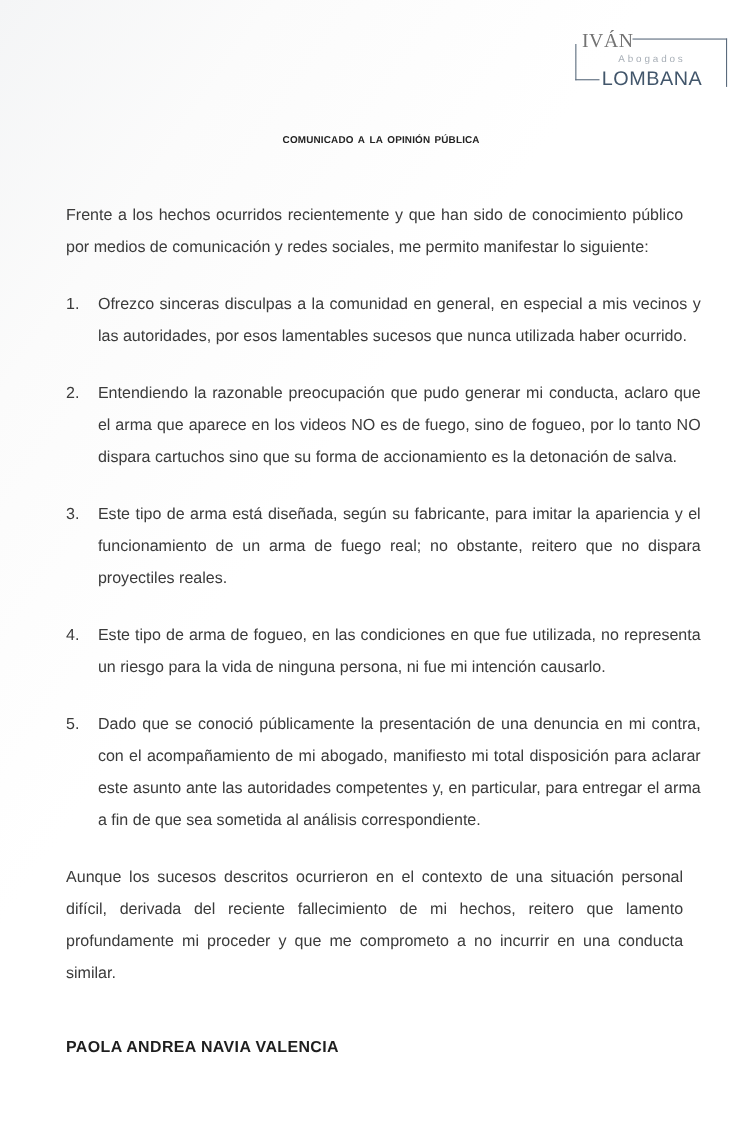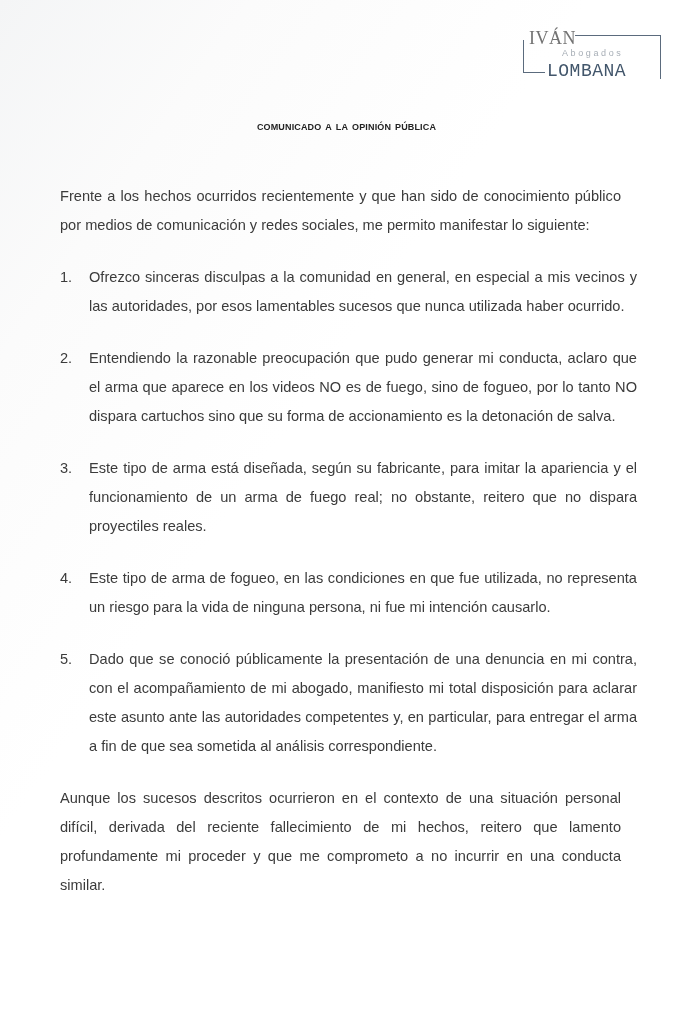--- a/index.html
+++ b/index.html
@@ -89,21 +89,21 @@
     left: 41px;
     font-family: "Liberation Sans", sans-serif;
     font-size: 9px;
     letter-spacing: 2.6px;
     color: #a7aeb6;
   }
   .logo-lombana {
     position: absolute;
     top: 34px;
     left: 26px;
-    font-family: Liberation Mono, monospace;
+    font-family: Liberation Sans, sans-serif;
     font-size: 25px;
     line-height: 27px;
     color: #42566b;
     letter-spacing: 0.5px;
     font-variant: small-caps;
     text-transform: lowercase;
   }
 
   
   .doc-title {
@@ -208,15 +208,16 @@
       <li>
         <span class="num">4.</span><span>Este tipo de arma de fogueo, en las condiciones en que fue utilizada, no representa un riesgo para la vida de ninguna persona, ni fue mi intención causarlo.</span>
       </li>
       <li>
         <span class="num">5.</span><span>Dado que se conoció públicamente la presentación de una denuncia en mi contra, con el acompañamiento de mi abogado, manifiesto mi total disposición para aclarar este asunto ante las autoridades competentes y, en particular, para entregar el arma a fin de que sea sometida al análisis correspondiente.</span>
       </li>
     </ol>
 
     <p class="para closing">Aunque los sucesos descritos ocurrieron en el contexto de una situación personal difícil, derivada del reciente fallecimiento de mi hechos, reitero que lamento profundamente mi proceder y que me comprometo a no incurrir en una conducta similar.</p>
 
+    <div class="signature">PAOLA ANDREA NAVIA VALENCIA</div>
 
   </div>
 </div>
 
 </body></html>

